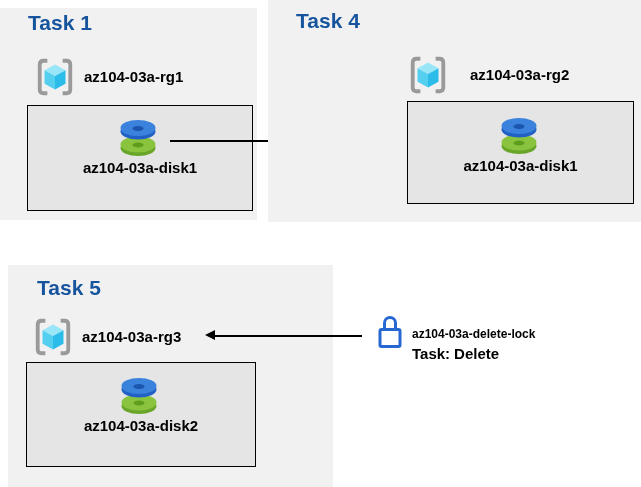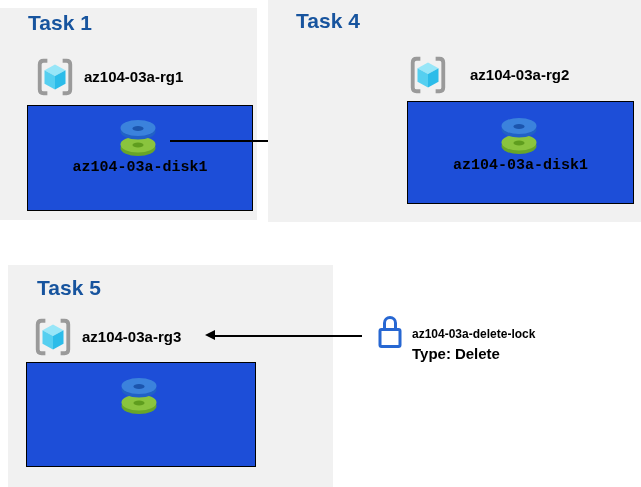--- a/index.html
+++ b/index.html
@@ -4,21 +4,21 @@
 <style>
   html,body{margin:0;padding:0;}
   body{
     width:641px;height:487px;position:relative;background:#ffffff;
     font-family:"Liberation Sans",sans-serif;color:#000;overflow:hidden;
   }
   .panel{position:absolute;background:#f1f1f1;}
   .task-title{position:absolute;font-size:21px;font-weight:bold;color:#17549e;line-height:18px;}
   .rg-icon{position:absolute;width:42px;height:42px;}
   .rg-label{position:absolute;font-size:15px;font-weight:bold;line-height:16px;white-space:nowrap;}
-  .res-box{position:absolute;background:#1d4ed8;border:1.5px solid #000;font-family:Liberation Mono, monospace;}
+  .res-box{position:absolute;background:#e5e5e5;border:1.5px solid #000;}
   .disk-icon{position:absolute;width:46px;height:42px;}
   .res-label{position:absolute;left:0;width:100%;text-align:center;font-size:15px;font-weight:bold;white-space:nowrap;}
   .arrow-line{position:absolute;height:1.5px;background:#000;}
   .arrow-head-right{position:absolute;width:0;height:0;border-top:5.5px solid transparent;border-bottom:5.5px solid transparent;border-left:10px solid #000;}
   .arrow-head-left{position:absolute;width:0;height:0;border-top:5.5px solid transparent;border-bottom:5.5px solid transparent;border-right:10px solid #000;}
   .move-label{position:absolute;font-size:15px;font-weight:bold;line-height:18px;white-space:nowrap;}
   .lock-icon{position:absolute;width:30px;height:38px;}
   .lock-name{position:absolute;font-size:12px;font-weight:bold;line-height:17px;white-space:nowrap;}
   .lock-type{position:absolute;font-size:15px;line-height:17px;white-space:nowrap;}
   .lock-type .b{font-weight:bold;}
@@ -93,25 +93,26 @@
 
 <div class="res-box" style="left:26px;top:362px;width:228px;height:103px;">
   <svg class="disk-icon" style="left:89px;top:11px;" viewBox="0 0 46 42">
     <ellipse cx="23" cy="32" rx="17.5" ry="8" fill="#68a529"></ellipse>
     <ellipse cx="23" cy="28.5" rx="17.5" ry="8" fill="#8ac43e"></ellipse>
     <ellipse cx="23" cy="29" rx="5.5" ry="2.4" fill="#5f9d1e"></ellipse>
     <ellipse cx="23" cy="15.5" rx="17.5" ry="8" fill="#2161c6"></ellipse>
     <ellipse cx="23" cy="12" rx="17.5" ry="8" fill="#3b82dc"></ellipse>
     <ellipse cx="23" cy="12.5" rx="5.5" ry="2.4" fill="#1b55ad"></ellipse>
   </svg>
+  <div class="res-label" style="top:54px;">az104-03a-disk2</div>
 </div>
 
 <div class="arrow-line" style="left:214px;top:335px;width:148px;"></div>
 <div class="arrow-head-left" style="left:205px;top:330px;"></div>
 
 <svg class="lock-icon" style="left:375px;top:312px;" viewBox="0 0 30 38">
   <path d="M9.5 18 V11 a5.5 5.5 0 0 1 11 0 V18" stroke="#2767d2" stroke-width="3" fill="none"></path>
   <rect x="5" y="17.5" width="20" height="17" rx="1.5" stroke="#2767d2" stroke-width="3" fill="#ffffff"></rect>
 </svg>
 <div class="lock-name" style="left:412px;top:326px;">az104-03a-delete-lock</div>
 <div class="lock-type" style="left:412px;top:345px;">
-  <span class="b">Type:</span><span class="v">Delete</span>
+  <span class="b">Task:</span><span class="v">Delete</span>
 </div>
 
 </body></html>

